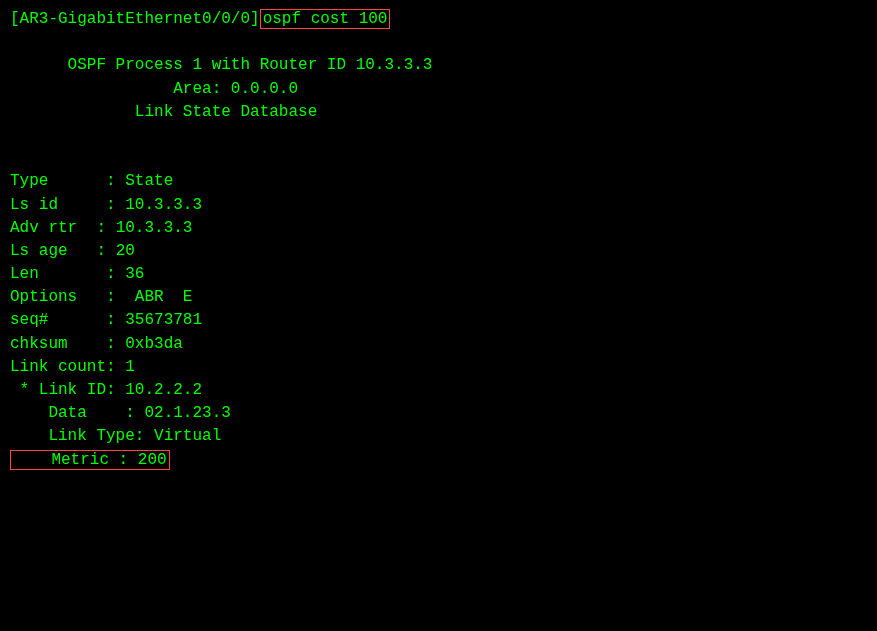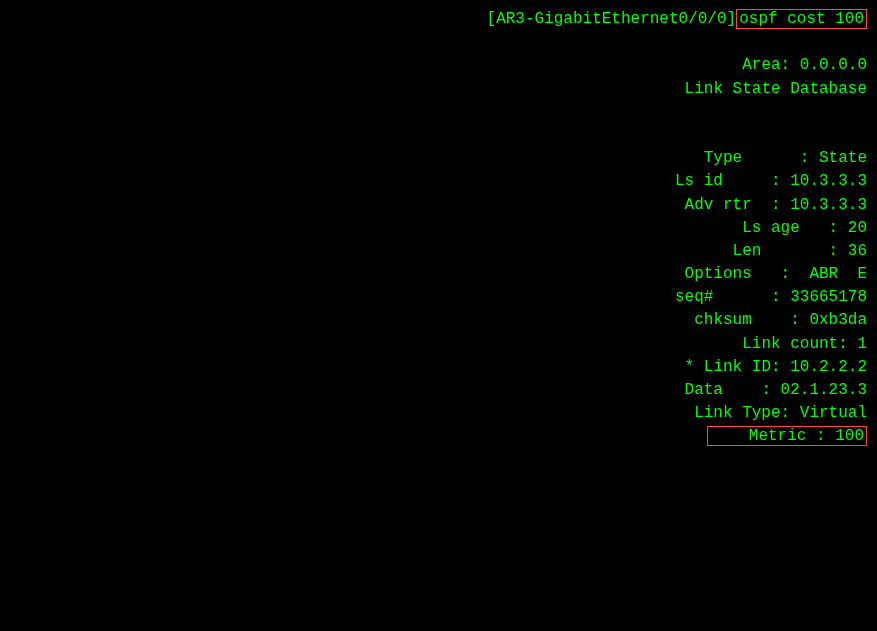--- a/index.html
+++ b/index.html
@@ -14,21 +14,20 @@
       font-size: 16px;
       line-height: 1.45;
       width: 877px;
       height: 631px;
       overflow: hidden;
       padding: 8px 10px;
     }
     .terminal-container {
       width: 100%;
       height: 100%;
-      text-align: right;
     }
     .line {
       white-space: pre;
       display: block;
     }
     .highlight-box {
       display: inline;
       border: 1px solid #ff4444;
       padding: 0 2px;
     }
@@ -45,45 +44,46 @@
 </head>
 <body>
 
 <div class="terminal-container">
 
   <span class="line"><span>[AR3-GigabitEthernet0/0/0]</span><span class="highlight-box"><span>ospf cost 100</span></span></span>
 
 
   <div class="blank"></div>
 
+  <span class="line">      OSPF Process 1 with Router ID 10.3.3.3</span>
   <span class="line">                 Area: 0.0.0.0</span>
   <span class="line">             Link State Database</span>
 
   <div class="blank"></div>
   <div class="blank"></div>
 
   <span class="line"><span>Type</span><span>      : </span><span>State</span></span>
 
   <span class="line"><span>Ls id</span><span>     : </span><span>10.3.3.3</span></span>
 
   <span class="line"><span>Adv rtr</span><span>  : </span><span>10.3.3.3</span></span>
 
   <span class="line"><span>Ls age</span><span>   : </span><span>20</span></span>
 
   <span class="line"><span>Len</span><span>       : </span><span>36</span></span>
 
   <span class="line"><span>Options</span><span>   :  </span><span>ABR  E</span></span>
 
-  <span class="line"><span>seq#</span><span>      : </span><span>33665178</span></span>
+  <span class="line"><span>seq#</span><span>      : </span><span>35673781</span></span>
 
   <span class="line"><span>chksum</span><span>    : </span><span>0xb3da</span></span>
 
   <span class="line"><span>Link count</span><span>: </span><span>1</span></span>
 
   <span class="line"><span> * Link ID</span><span>: </span><span>10.2.2.2</span></span>
 
   <span class="line"><span>    Data</span><span>    : </span><span>02.1.23.3</span></span>
 
   <span class="line"><span>    Link Type</span><span>: </span><span>Virtual</span></span>
 
-  <span class="line"><span class="highlight-box-bottom"><span>    Metric : 100</span></span></span>
+  <span class="line"><span class="highlight-box-bottom"><span>    Metric : 200</span></span></span>
 
 </div>
 
 </body></html>

